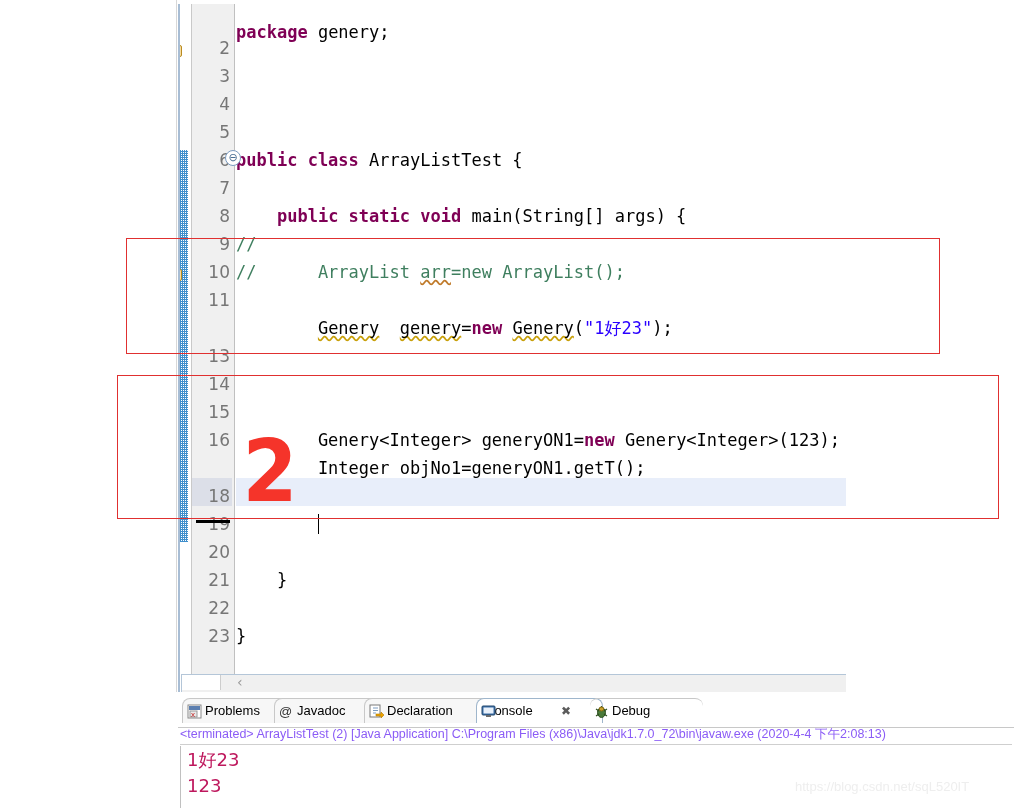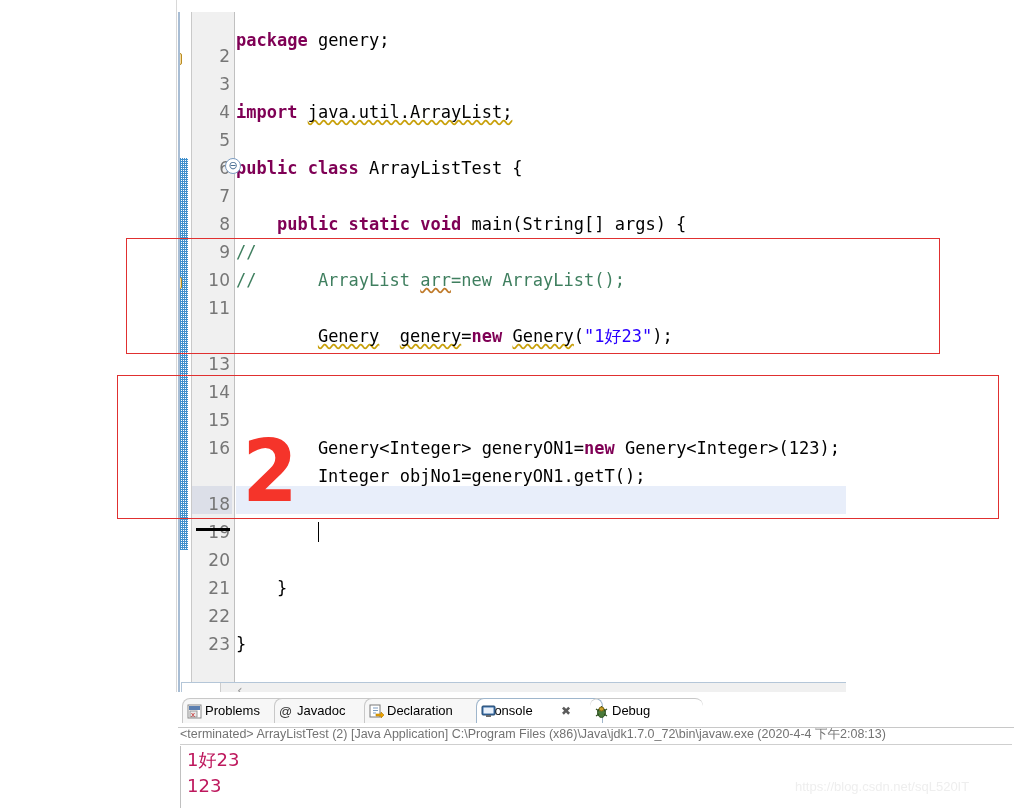--- a/index.html
+++ b/index.html
@@ -8,21 +8,21 @@
     background:#ffffff;
     font-family:"Liberation Sans", sans-serif;
     position:relative;
   }
   
   #left-blank{position:absolute;left:0;top:0;width:178px;height:692px;background:#ffffff;}
   #left-blank-edge{position:absolute;left:176px;top:0;width:1px;height:692px;background:#d8d8d8;}
 
   
   #editor{
-    position:absolute;left:178px;top:12px;width:668px;height:692px;
+    position:absolute;left:178px;top:4px;width:668px;height:692px;
     background:#ffffff;overflow:hidden;
   }
   .chgbar{position:absolute;left:3px;top:0;width:10px;background:#ffffff;}
   .chgbar-inner{
     position:absolute;left:0;width:10px;
     background-image:
       repeating-linear-gradient(0deg,#1e7cc4 0 1px,transparent 1px 2px),
       repeating-linear-gradient(90deg,#1e7cc4 0 1px,transparent 1px 2px);
     background-color:#ffffff;
     opacity:.85;
@@ -100,21 +100,21 @@
     border-radius:8px 8px 0 0;background:#f7f7f7;white-space:nowrap;
   }
   .tab.active{background:#ffffff;border-color:#9fb6cc;font-weight:normal;padding-left:8px;}
   .tab .ti{position:absolute;left:4px;top:4px;width:15px;height:15px;}
   .tabclose{position:absolute;top:0;font-size:12px;line-height:24px;color:#5b5b5b;}
   #tab-underline{position:absolute;left:0;top:29px;width:836px;height:1px;background:#c8c8c8;}
 
   #console-head{
     position:absolute;left:2px;top:32px;width:832px;height:20px;
     font-family:"Liberation Sans",sans-serif;font-size:12.5px;line-height:20px;
-    color:#737373;white-space:nowrap;overflow:hidden;
+    color:#8b5cf6;white-space:nowrap;overflow:hidden;
   }
   #console-sep{position:absolute;left:2px;top:52px;width:832px;height:1px;background:#cfcfcf;}
   #console-body{position:absolute;left:2px;top:54px;width:832px;height:62px;
     border-left:1px solid #c0c0c0;}
   .cout{position:absolute;left:6px;font-family:"DejaVu Sans","Liberation Sans",sans-serif;
     font-size:18px;line-height:26px;color:#be185d;white-space:pre;}
 
   #watermark{position:absolute;left:795px;top:779px;font-size:13px;color:#eeeeee;
     font-family:"Liberation Sans",sans-serif;white-space:nowrap;}
 </style>
@@ -141,21 +141,20 @@
   <div class="line" style="top:-14px">
     <span class="code"><span class="kw">package</span> genery;</span>
   </div>
 
   <div class="line" style="top:2px">
     <span class="lno">2</span>
   </div>
 
   <div class="line" style="top:30px">
     <span class="lno">3</span>
-    <span class="code"><span class="kw">import</span> <span class="wavy">java.util.ArrayList;</span></span>
   </div>
   <div class="warn-ico" style="left:-12px;top:36px">
     <div class="b2"></div>
   </div>
 
   <div class="line" style="top:58px">
     <span class="lno">4</span>
   </div>
 
   <div class="line" style="top:86px">

